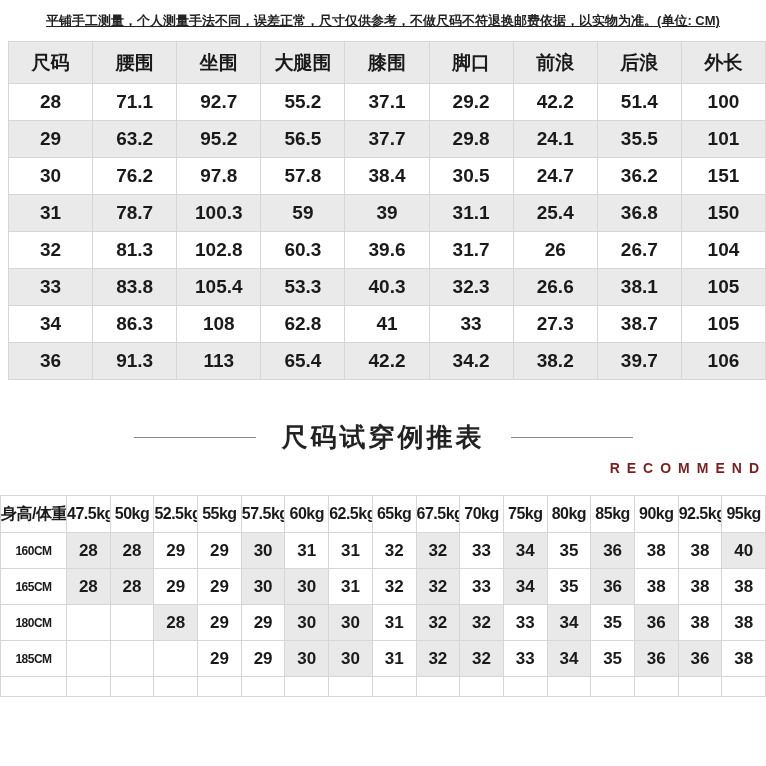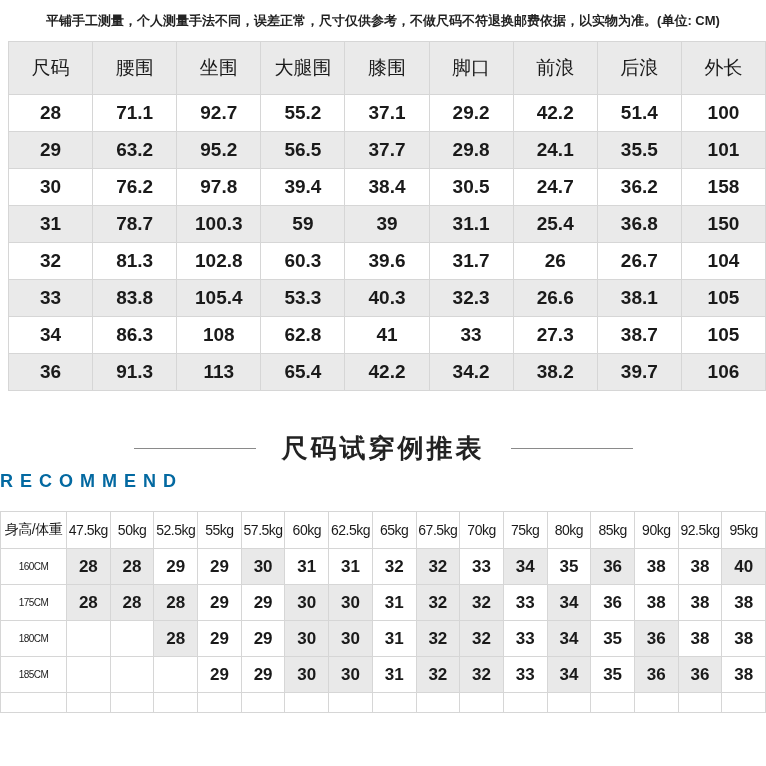--- a/index.html
+++ b/index.html
@@ -16,62 +16,63 @@
     font-family:"Liberation Sans","DejaVu Sans",sans-serif;
     color:var(--text);
   }
   .disclaimer {
     padding-top:12px;
     margin-bottom:11px;
     text-align:center;
     font-size:13px;
     font-weight:700;
     color:#222;
+    text-decoration:underline;
   }
   table { border-collapse:collapse; table-layout:fixed; }
   th, td {
     border:1px solid var(--table-border);
     text-align:center;
     vertical-align:middle;
     overflow:hidden;
     white-space:nowrap;
   }
   
   .size-table { width:758px; margin-left:8px; }
   .size-table thead th {
-    height:53px; font-size:19px; font-weight:400;
+    height:42px; font-size:19px; font-weight:700;
     background:var(--row-shade);
   }
   .size-table tbody td { height:37px; font-size:19px; font-weight:600; }
   .size-table tbody tr.shaded td { background:var(--row-shade); }
   
   .section-title-row {
     margin-top:40px;
     display:flex; align-items:center; justify-content:center;
   }
   .title-line { width:122px; height:1px; background:var(--title-line); }
   .section-title {
     font-size:26px; font-weight:700; letter-spacing:3px;
     margin:0 26px; color:#222;
   }
   .section-subtitle {
     margin-top:5px;
-    text-align:left;
-    font-size:18px; font-weight:700; letter-spacing:7px;
-    color:#0369a1;
+    text-align:right;
+    font-size:14px; font-weight:700; letter-spacing:7px;
+    color:#7f1d1d;
   }
   
   .recommend-table { width:766px; margin-top:19px; }
   .recommend-table col.first { width:66px; }
   .recommend-table thead th {
-    height:37px; font-size:14px; font-weight:400; letter-spacing:-0.5px;
+    height:37px; font-size:16px; font-weight:700; letter-spacing:-0.5px;
     background:#fff;
   }
   .recommend-table td { height:36px; font-size:17px; font-weight:600; }
-  .recommend-table td.row-label { font-weight:400; font-size:10px; letter-spacing:-0.5px; }
+  .recommend-table td.row-label { font-weight:700; font-size:12px; letter-spacing:-0.5px; }
   .recommend-table td.shade { background:var(--cell-shade); }
   .recommend-table tr.clipped td { height:20px; }
 </style>
 </head>
 <body>
 
 <div class="page">
 
   <div class="disclaimer">平铺手工测量，个人测量手法不同，误差正常，尺寸仅供参考，不做尺码不符退换邮费依据，以实物为准。(单位: CM)</div>
 
@@ -109,26 +110,26 @@
           <td>37.7</td>
           <td>29.8</td>
           <td>24.1</td>
           <td>35.5</td>
           <td>101</td>
         </tr>
         <tr>
           <td>30</td>
           <td>76.2</td>
           <td>97.8</td>
-          <td>39.4</td>
+          <td>57.8</td>
           <td>38.4</td>
           <td>30.5</td>
           <td>24.7</td>
           <td>36.2</td>
-          <td>158</td>
+          <td>151</td>
         </tr>
         <tr class="shaded">
           <td>31</td>
           <td>78.7</td>
           <td>100.3</td>
           <td>59</td>
           <td>39</td>
           <td>31.1</td>
           <td>25.4</td>
           <td>36.8</td>
@@ -227,73 +228,73 @@
           <td class="shade">32</td>
           <td>33</td>
           <td class="shade">34</td>
           <td>35</td>
           <td class="shade">36</td>
           <td>38</td>
           <td>38</td>
           <td class="shade">40</td>
         </tr>
         <tr>
-          <td class="row-label">175CM</td>
-          <td class="shade">28</td>
-          <td class="shade">28</td>
-          <td class="shade">28</td>
-          <td>29</td>
-          <td>29</td>
-          <td class="shade">30</td>
-          <td class="shade">30</td>
-          <td>31</td>
-          <td class="shade">32</td>
-          <td class="shade">32</td>
-          <td>33</td>
-          <td class="shade">34</td>
-          <td>36</td>
-          <td>38</td>
-          <td>38</td>
-          <td>38</td>
-        </tr>
-        <tr>
-          <td class="row-label">180CM</td>
-          <td></td>
-          <td></td>
-          <td class="shade">28</td>
-          <td>29</td>
-          <td>29</td>
-          <td class="shade">30</td>
-          <td class="shade">30</td>
-          <td>31</td>
-          <td class="shade">32</td>
+          <td class="row-label">165CM</td>
+          <td class="shade">28</td>
+          <td class="shade">28</td>
+          <td>29</td>
+          <td>29</td>
+          <td class="shade">30</td>
+          <td class="shade">30</td>
+          <td>31</td>
+          <td>32</td>
           <td class="shade">32</td>
           <td>33</td>
           <td class="shade">34</td>
           <td>35</td>
           <td class="shade">36</td>
           <td>38</td>
           <td>38</td>
-        </tr>
-        <tr>
-          <td class="row-label">185CM</td>
-          <td></td>
-          <td></td>
-          <td></td>
+          <td>38</td>
+        </tr>
+        <tr>
+          <td class="row-label">180CM</td>
+          <td></td>
+          <td></td>
+          <td class="shade">28</td>
           <td>29</td>
           <td>29</td>
           <td class="shade">30</td>
           <td class="shade">30</td>
           <td>31</td>
           <td class="shade">32</td>
           <td class="shade">32</td>
           <td>33</td>
           <td class="shade">34</td>
           <td>35</td>
           <td class="shade">36</td>
+          <td>38</td>
+          <td>38</td>
+        </tr>
+        <tr>
+          <td class="row-label">185CM</td>
+          <td></td>
+          <td></td>
+          <td></td>
+          <td>29</td>
+          <td>29</td>
+          <td class="shade">30</td>
+          <td class="shade">30</td>
+          <td>31</td>
+          <td class="shade">32</td>
+          <td class="shade">32</td>
+          <td>33</td>
+          <td class="shade">34</td>
+          <td>35</td>
+          <td class="shade">36</td>
           <td class="shade">36</td>
           <td>38</td>
         </tr>
         <tr class="clipped">
           <td></td>
           <td></td>
           <td></td>
           <td></td>
           <td></td>
           <td></td>

